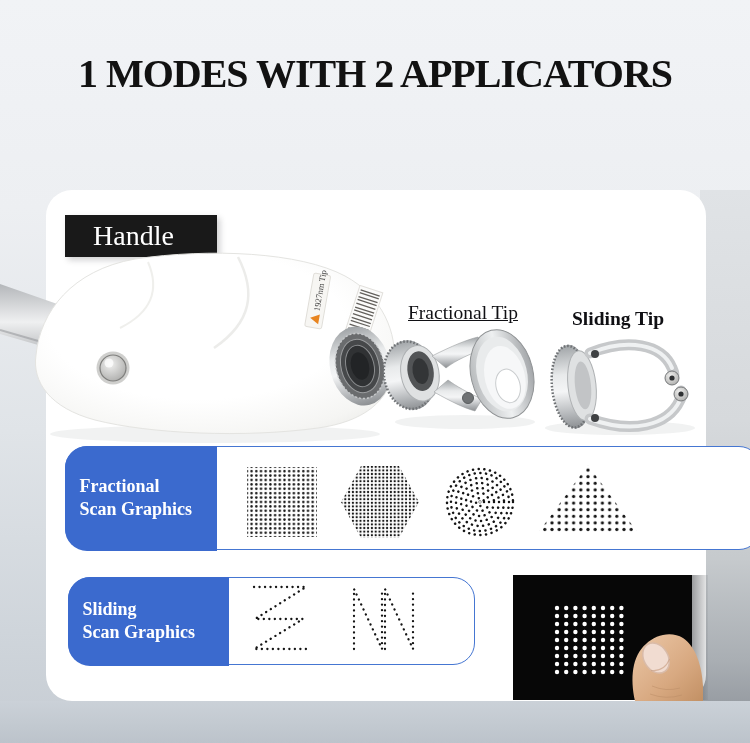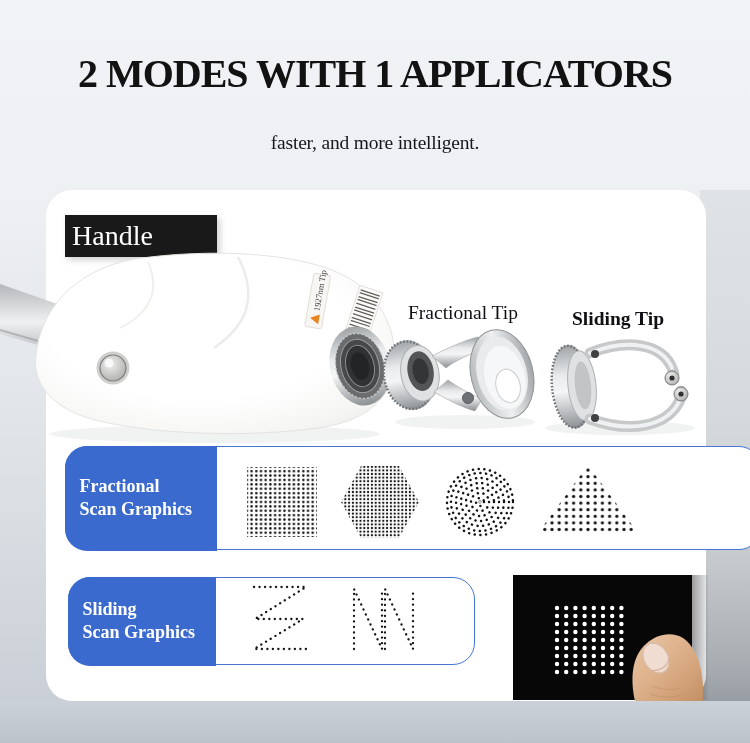--- a/index.html
+++ b/index.html
@@ -24,60 +24,59 @@
     position:absolute;top:50px;left:0;width:750px;text-align:center;
     font-size:40px;font-weight:bold;color:#121212;letter-spacing:-1px;white-space:nowrap;
   }
   .subtitle{
     position:absolute;top:104px;left:0;width:750px;text-align:center;
     font-size:19.5px;line-height:26px;color:#17171c;letter-spacing:-0.2px;
   }
   .badge{
     position:absolute;left:65px;top:215px;width:152px;height:42px;box-sizing:border-box;
     background:var(--badge-bg,#191919);color:#fff;font-size:28px;line-height:41px;
-    padding-left:7px;box-shadow:3px 3px 6px rgba(40,40,45,0.22);
+    padding-left:28px;box-shadow:3px 3px 6px rgba(40,40,45,0.22);
   }
   .photo-svg{position:absolute;left:0;top:250px;}
   .tip-label{position:absolute;text-align:center;font-size:19.5px;color:#101014;}
-  .tip-label.fractional{left:396px;top:302px;width:134px;}
+  .tip-label.fractional{left:396px;top:302px;width:134px;text-decoration:underline;}
   .tip-label.sliding{left:552px;top:308px;width:132px;font-weight:bold;}
   .panel{
     position:absolute;background:#fff;border:1.5px solid var(--panel-border,#4576d2);
     border-radius:22px;box-sizing:border-box;
   }
   .panel-1{left:65px;top:446px;width:696px;height:104px;}
   .panel-2{left:68px;top:577px;width:407px;height:88px;}
   .panel-tab{
     position:absolute;left:-1.5px;top:-1.5px;bottom:-1.5px;width:152px;
     background:var(--accent,#3b6ace);border-radius:22px 0 0 22px;
     color:#fff;font-weight:bold;font-size:18px;line-height:23px;
     display:flex;flex-direction:column;justify-content:center;
     padding-left:15px;box-sizing:border-box;
   }
-  .panel-2 .panel-tab{width:148px;}
+  .panel-2 .panel-tab{width:161px;}
   .panel-art{position:absolute;left:0;top:0;}
   .photo-box{position:absolute;left:513px;top:575px;width:179px;height:125px;background:var(--photo-bg,#070707);}
   .photo-shadow{
     position:absolute;left:692px;top:575px;width:16px;height:125px;
     background:linear-gradient(90deg,rgba(55,58,62,0.50),rgba(110,114,118,0.12));
   }
   .finger-svg{position:absolute;right:-18px;bottom:-1px;}
   .dotgrid-svg{position:absolute;left:0;top:0;}
 </style>
 </head>
 <body style="--accent: #3b6ace; --panel-border: #4576d2; --badge-bg: #191919; --photo-bg: #070707; --pattern-dot: #151515;">
 
 <div class="right-band"></div>
 <div class="bottom-band"></div>
 <div class="card"></div>
 
-<div class="title">2 MODES WITH 1 APPLICATORS</div>
+<div class="title">1 MODES WITH 2 APPLICATORS</div>
 <div class="subtitle">
   <br>
-  <span>faster, and more intelligent.</span>
 </div>
 
 <div class="badge">
   <span>Handle</span>
 </div>
 
 <svg class="photo-svg" width="750" height="200" viewBox="0 0 750 200">
   <defs>
     <linearGradient id="metalV" x1="0" y1="0" x2="0" y2="1">
       <stop offset="0" stop-color="#9fa3a6"></stop>

